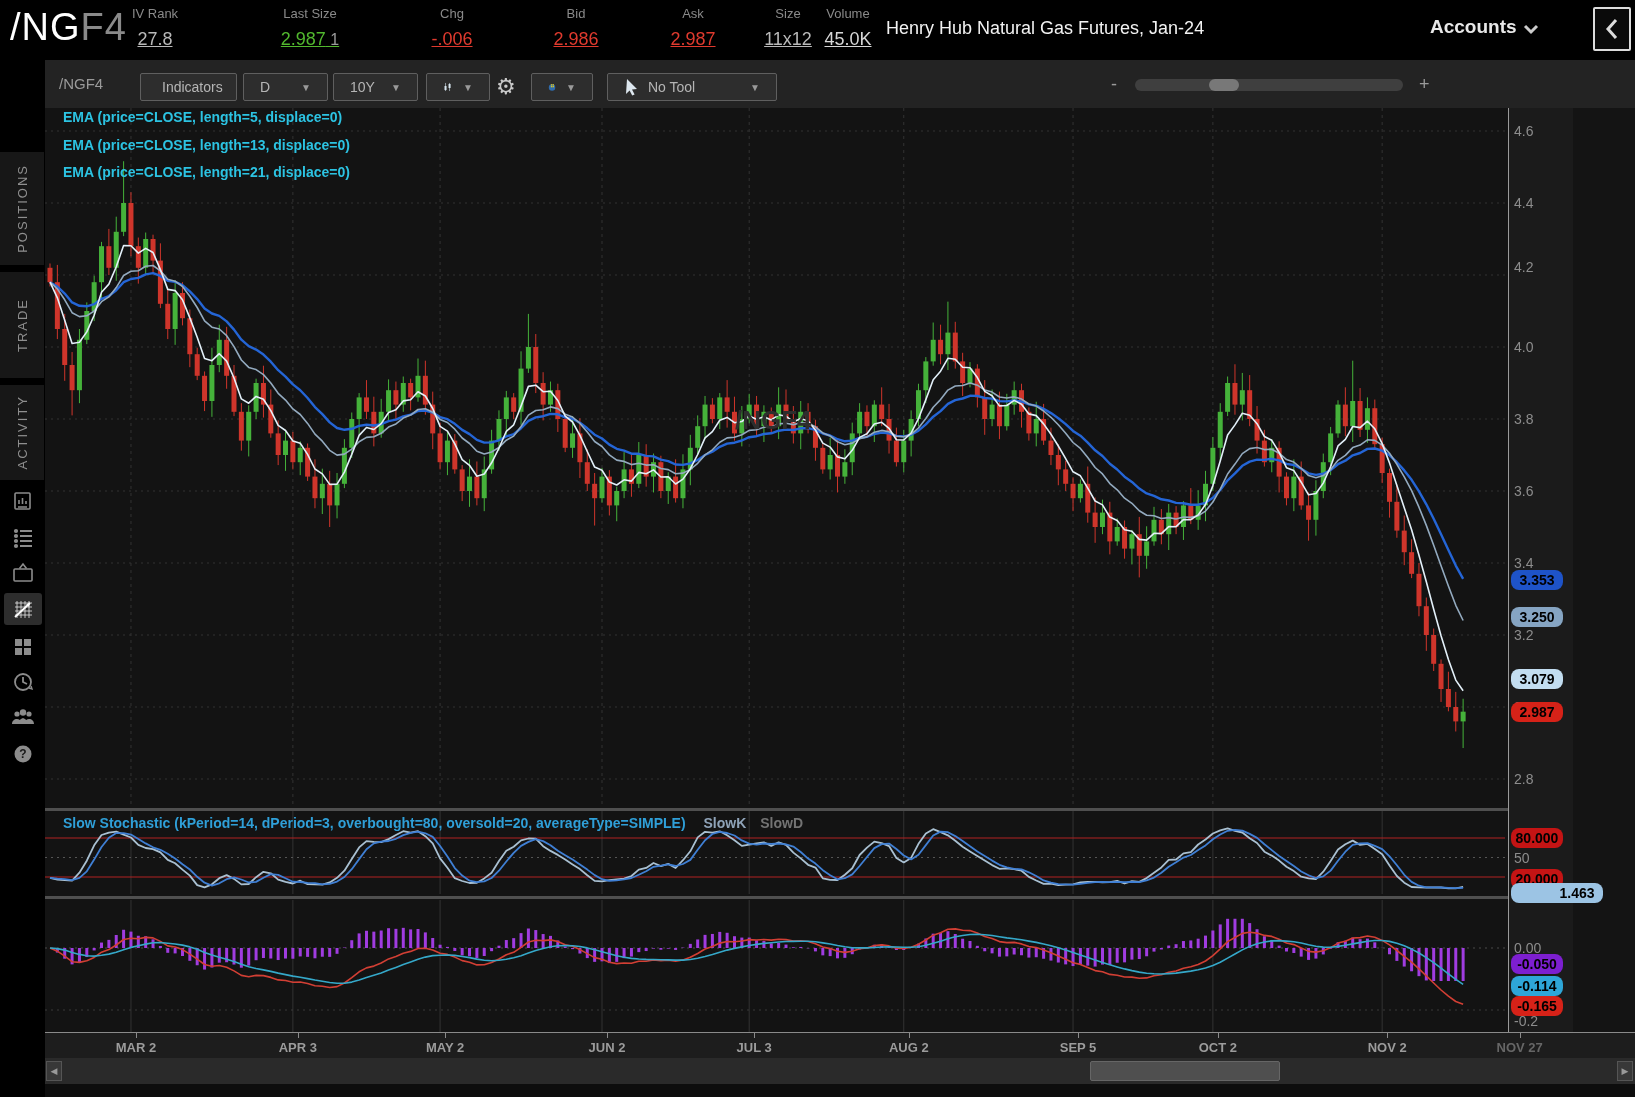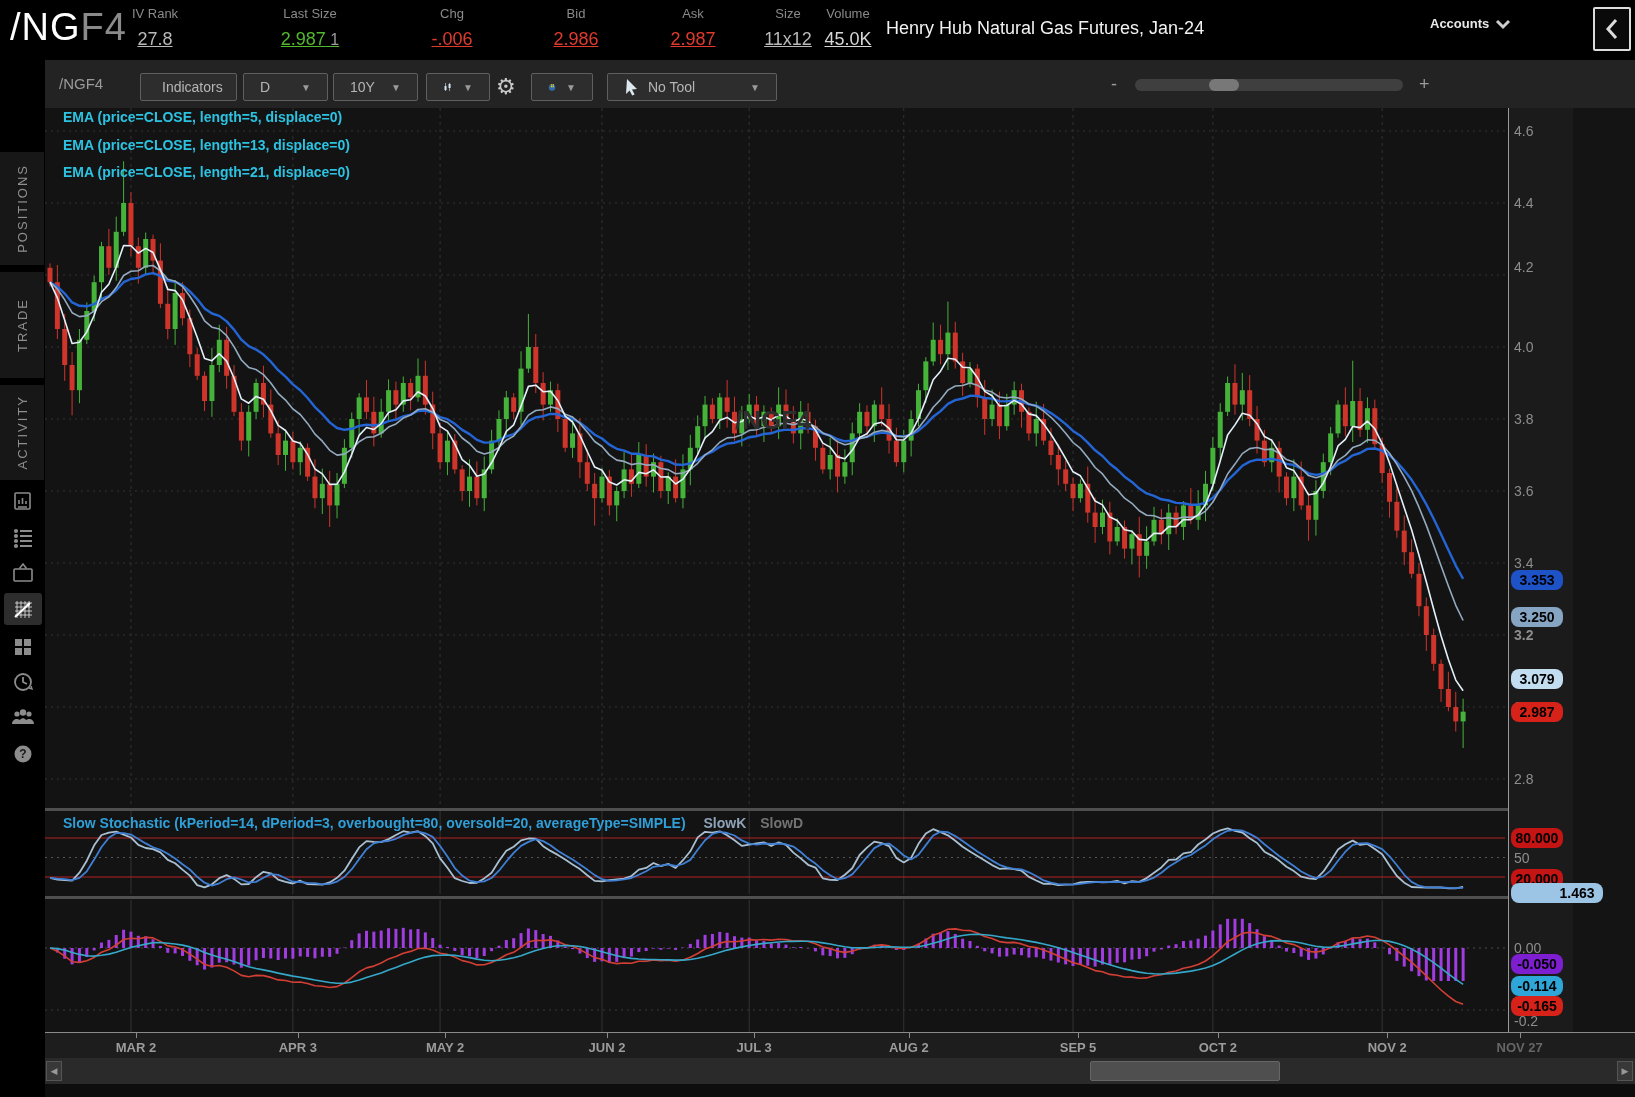--- a/index.html
+++ b/index.html
@@ -10,21 +10,21 @@
   .sym{position:absolute;left:10px;top:6px;font-size:38px;color:#fff;letter-spacing:1px;}
   .sym .suf{color:#8a8a8a;}
   .hfield{position:absolute;top:6px;transform:translateX(-50%);text-align:center;white-space:nowrap;}
   .hlabel{font-size:13px;color:#8a8a8a;}
   .hvalue{font-size:18px;margin-top:8px;color:#b9b9b9;text-decoration:underline;}
   .hfield.green .hvalue{color:#52b82e;}
   .hfield.red .hvalue{color:#e03a2e;}
   .hfield.light .hvalue{color:#d6d6d6;}
   .hextra{color:#9a9a9a;font-size:16px;}
   .desc{position:absolute;left:886px;top:18px;font-size:18px;color:#f2f2f2;}
-  .accounts{position:absolute;left:1430px;top:16px;font-size:13px;color:#e8e8e8;font-weight:bold;cursor:pointer;}
+  .accounts{position:absolute;left:1430px;top:16px;font-size:19px;color:#e8e8e8;font-weight:bold;cursor:pointer;}
   .accounts svg{vertical-align:-2px;margin-left:6px;}
   .collapse-btn{position:absolute;left:1593px;top:7px;width:34px;height:40px;border:2px solid #dcdcdc;
                 border-radius:2px;display:flex;align-items:center;justify-content:center;cursor:pointer;background:#0a0a0a;}
   
   .sidebar{position:absolute;left:0;top:60px;width:45px;height:1037px;background:#000;}
   .side-tab{position:absolute;left:0;width:44px;background:#171717;display:flex;align-items:center;justify-content:center;cursor:pointer;}
   .side-tab span{writing-mode:vertical-rl;transform:rotate(180deg);color:#8f8f8f;font-size:13px;letter-spacing:2px;}
   .side-icon{position:absolute;left:4px;width:38px;height:32px;display:flex;align-items:center;justify-content:center;cursor:pointer;border-radius:3px;}
   .side-icon.active{background:#2d2d2d;}
   
@@ -896,21 +896,21 @@
   <div class="axis-text" style="top:1021px">-0.2</div>
 
   <div id="tick-layer">
       <div class="tick" style="top: 131px;">4.6</div>
       <div class="tick" style="top: 203px;">4.4</div>
       <div class="tick" style="top: 267px;">4.2</div>
       <div class="tick" style="top: 347px;">4.0</div>
       <div class="tick" style="top: 419px;">3.8</div>
       <div class="tick" style="top: 491px;">3.6</div>
       <div class="tick" style="top: 563px;">3.4</div>
-      <div class="tick" style="top: 635px; font-weight: bold;">3.2</div>
+      <div class="tick" style="top: 635px;">3.2</div>
       <div class="tick" style="top: 707px;">3.0</div>
       <div class="tick" style="top: 779px;">2.8</div>
     </div>
   <div id="bubble-layer">
       <div class="bubble" style="background: rgb(30, 83, 200); top: 579.92px;">3.353</div>
       <div class="bubble" style="background: rgb(134, 165, 195); top: 617px;">3.250</div>
       <div class="bubble" style="background: rgb(194, 221, 240); top: 678.56px;">3.079</div>
       <div class="bubble" style="background: rgb(214, 34, 24); top: 711.68px;">2.987</div>
       <div class="bubble" style="background: rgb(196, 20, 20); top: 838px;">80.000</div>
       <div class="bubble" style="background: rgb(196, 20, 20); top: 879px;">20.000</div>

